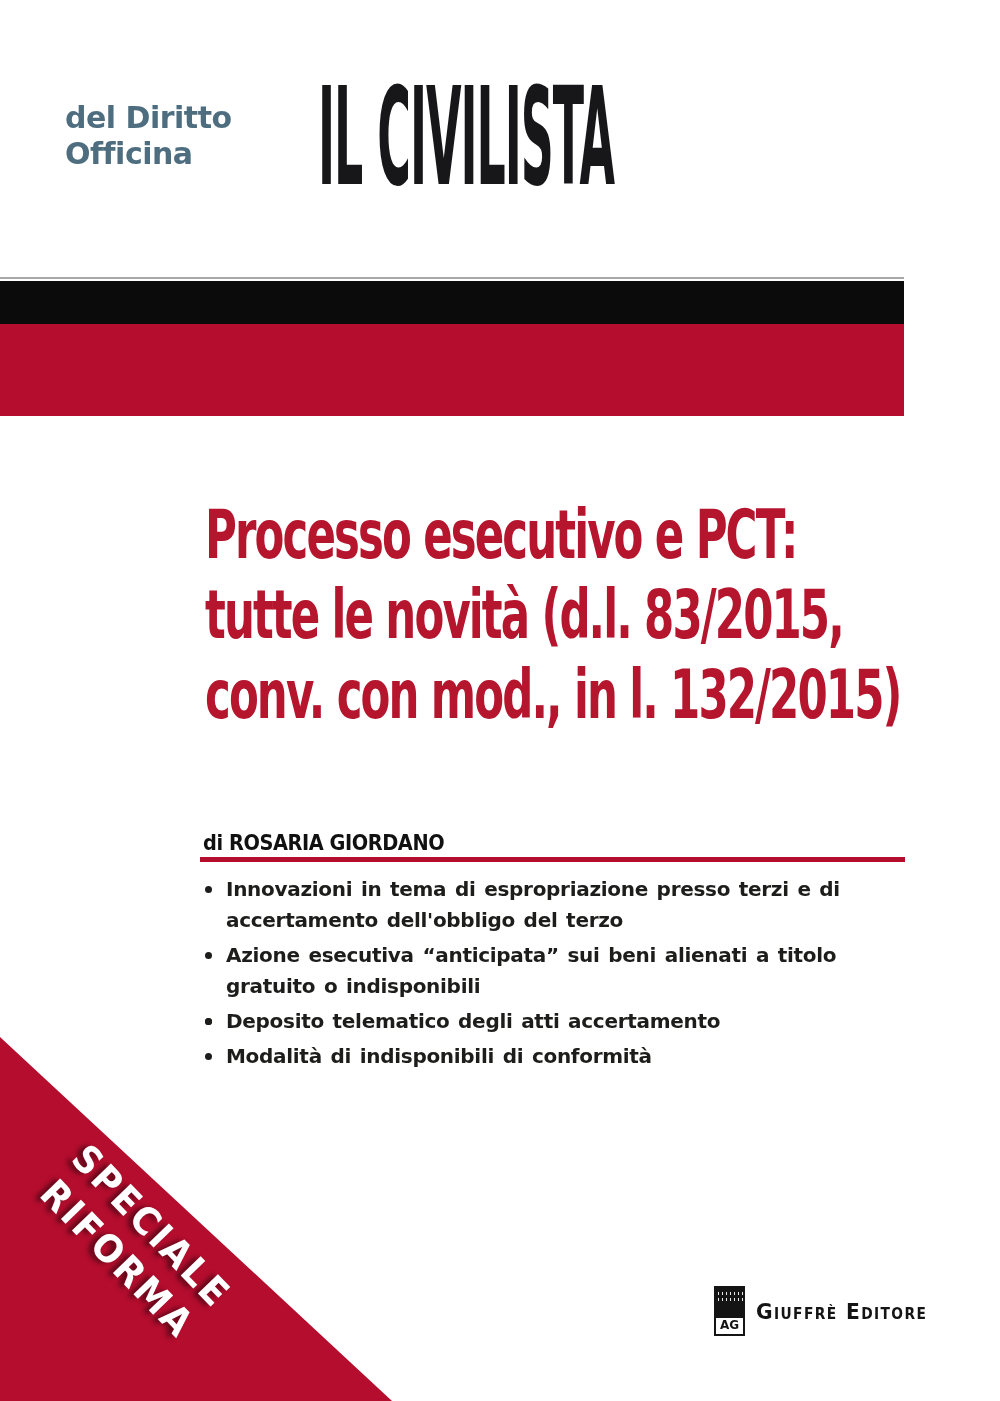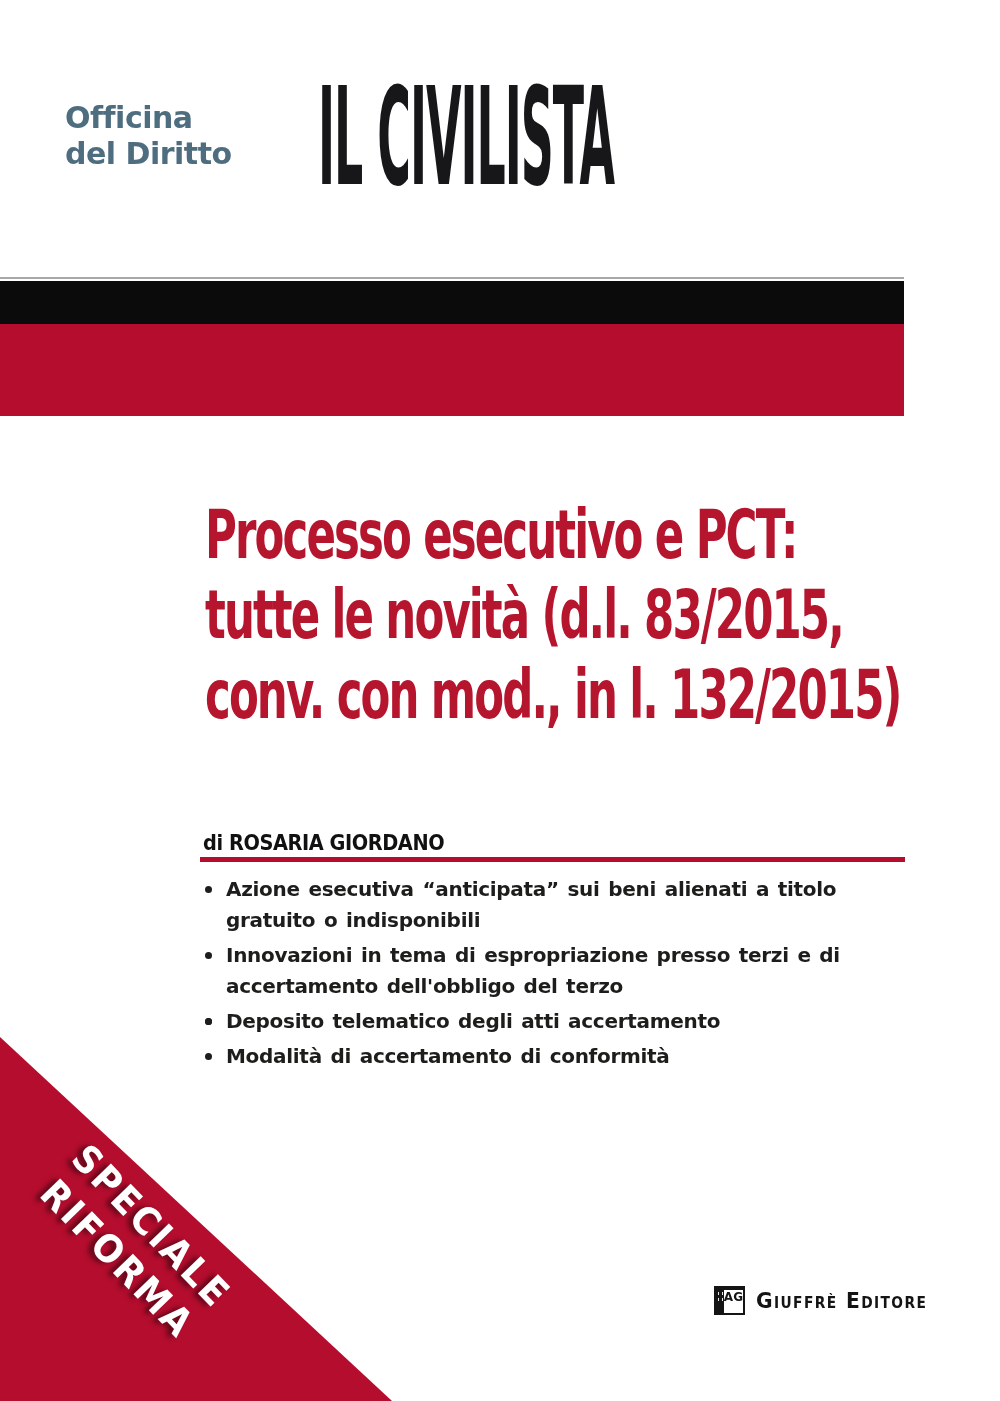--- a/index.html
+++ b/index.html
@@ -78,23 +78,23 @@
     color:#ffffff;letter-spacing:3px;
     text-shadow:-4px 4px 5px rgba(45,5,12,0.65);
   }
   .ribbon-text span{display:block;transform:scaleX(0.92);}
   
   .publisher{
     position:absolute;left:714px;top:1286px;
     display:flex;align-items:center;gap:11px;
   }
   .emblem{
-    width:31px;height:29px;box-sizing:border-box;
+    width:31px;height:50px;box-sizing:border-box;
     border:2px solid #141414;background:#fff;
-    display:flex;
+    display:flex;flex-direction:column;
   }
   .emblem .pattern{
     flex:1;background-color:#141414;
     background-image:
       repeating-linear-gradient(90deg, rgba(255,255,255,0.9) 0 1px, transparent 1px 4px),
       repeating-linear-gradient(90deg, rgba(255,255,255,0.9) 0 1px, transparent 1px 4px);
     background-size:100% 3px,100% 3px;
     background-position:2px 4px,2px 10px;
     background-repeat:no-repeat,no-repeat;
   }
@@ -110,22 +110,22 @@
     transform:scaleX(0.92);transform-origin:0 50%;
     white-space:nowrap;
   }
 </style>
 </head>
 <body>
 
 <div id="cover">
 
   <div class="brand" style="color:#4e6e80;">
+    <span style="display:block;">del Diritto</span>
     <span style="display:block;">Officina</span>
-    <span style="display:block;">del Diritto</span>
   </div>
 
   <div class="masthead">IL CIVILISTA</div>
 
   <div class="hairline"></div>
   <div class="bar-black"></div>
   <div class="bar-red" style="background:#b50d2e;"></div>
 
   <div class="title" style="color:#b6152e;">
     <span class="tline">Processo esecutivo e PCT:</span>
@@ -133,40 +133,40 @@
     <span class="tline">conv. con mod., in l. 132/2015)</span>
   </div>
 
   <div class="author">di ROSARIA GIORDANO</div>
   <div class="rule" style="background:#b50d2e;"></div>
 
   <ul class="topics">
 
       <li>
         <span class="dot"></span>
-        <span>Azione esecutiva “anticipata” sui beni alienati a titolo gratuito o indisponibili</span>
+        <span>Innovazioni in tema di espropriazione presso terzi e di accertamento dell'obbligo del terzo</span>
       </li>
 
       <li>
         <span class="dot"></span>
-        <span>Innovazioni in tema di espropriazione presso terzi e di accertamento dell'obbligo del terzo</span>
+        <span>Azione esecutiva “anticipata” sui beni alienati a titolo gratuito o indisponibili</span>
       </li>
 
       <li>
         <span class="dot"></span>
       </li>
 
       <li>
         <span class="dot"></span>
         <span>Deposito telematico degli atti accertamento</span>
       </li>
 
       <li>
         <span class="dot"></span>
-        <span>Modalità di accertamento di conformità</span>
+        <span>Modalità di indisponibili di conformità</span>
       </li>
     </ul>
 
   <div class="ribbon-triangle" style="background:#b50d2e;"></div>
   <div class="ribbon-text">
     <span>SPECIALE</span>
     <span>RIFORMA</span>
   </div>
 
   <div class="publisher">

